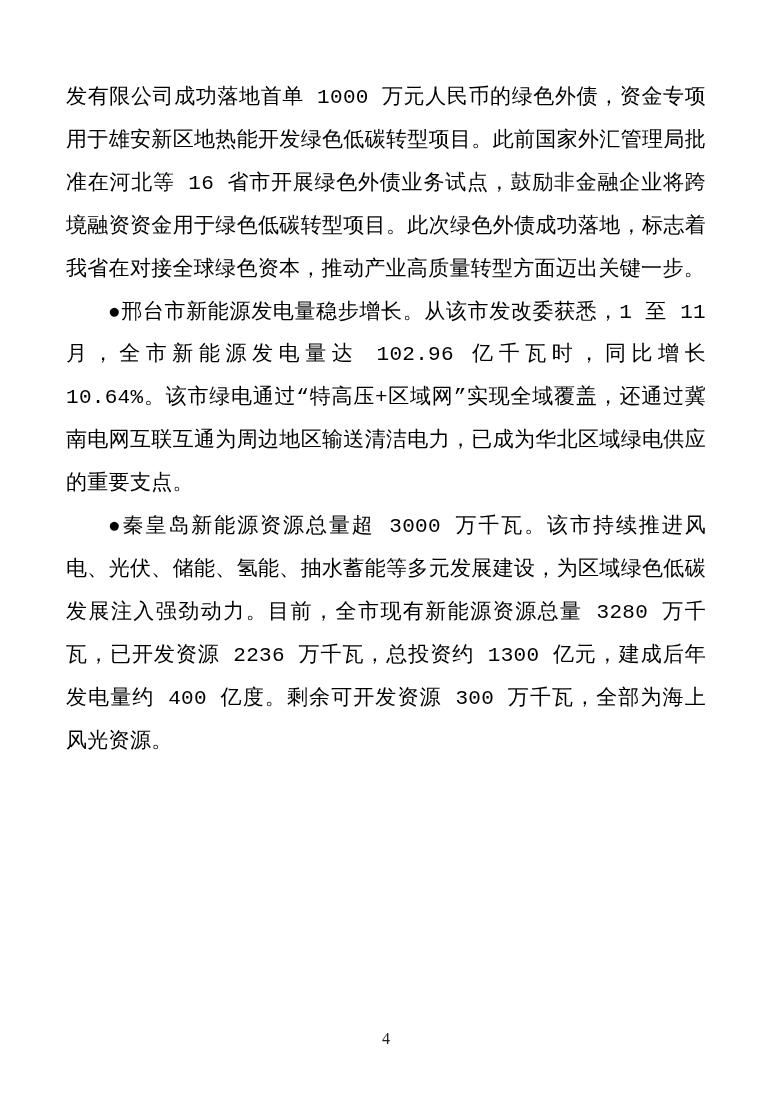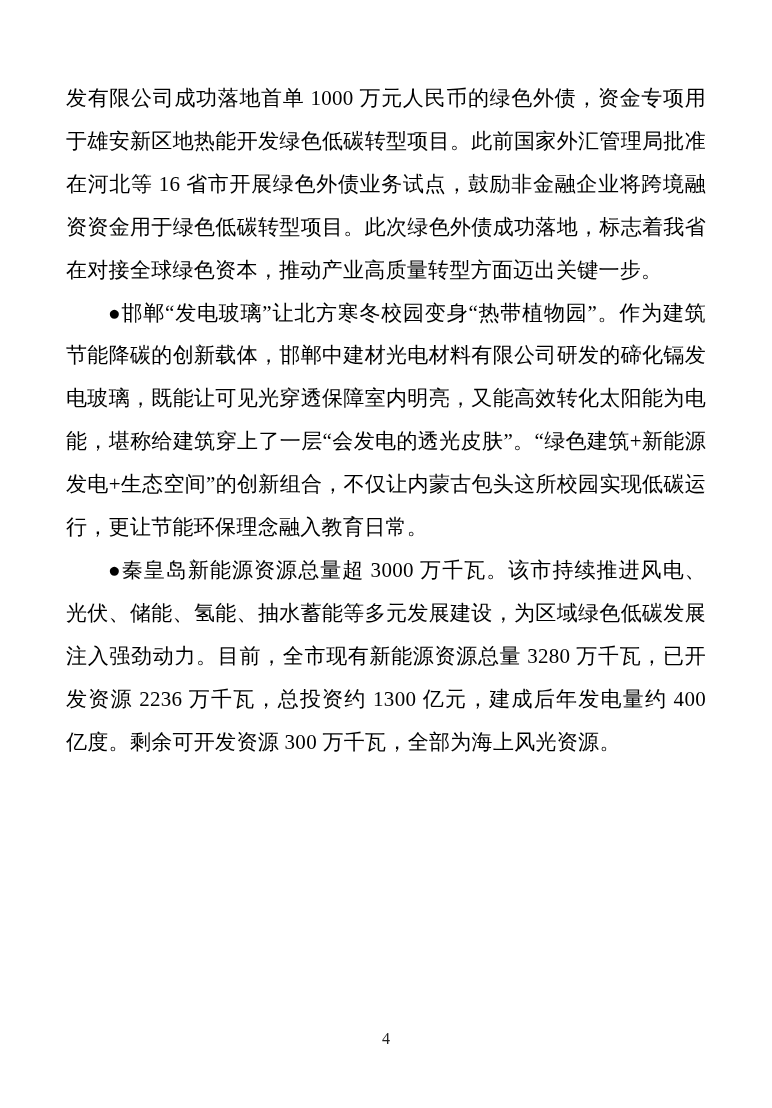--- a/index.html
+++ b/index.html
@@ -26,20 +26,21 @@
     width: 640px;
     color: #000000;
   }
   .para {
     margin: 0;
     font-size: 21px;
     line-height: 42.9px;
     text-align: justify;
     text-justify: inter-ideograph;
     letter-spacing: 0.3px;
+    font-family: Liberation Mono, monospace;
   }
   .para.indent {
     text-indent: 2em;
   }
   .footer {
     position: absolute;
     left: 0;
     top: 1030px;
     width: 100%;
     text-align: center;
@@ -48,19 +49,19 @@
     font-size: 16px;
     color: #222222;
   }
 </style>
 </head>
 <body>
 
 <div class="page">
   <main class="body-text">
       <p class="para">发有限公司成功落地首单 1000 万元人民币的绿色外债，资金专项用于雄安新区地热能开发绿色低碳转型项目。此前国家外汇管理局批准在河北等 16 省市开展绿色外债业务试点，鼓励非金融企业将跨境融资资金用于绿色低碳转型项目。此次绿色外债成功落地，标志着我省在对接全球绿色资本，推动产业高质量转型方面迈出关键一步。</p>
-      <p class="para indent">●邯郸“发电玻璃”让北方寒冬校园变身“热带植物园”。作为建筑节能降碳的创新载体，邯郸中建材光电材料有限公司研发的碲化镉发电玻璃，既能让可见光穿透保障室内明亮，又能高效转化太阳能为电能，堪称给建筑穿上了一层“会发电的透光皮肤”。“绿色建筑+新能源发电+生态空间”的创新组合，不仅让内蒙古包头这所校园实现低碳运行，更让节能环保理念融入教育日常。</p>
+      <p class="para indent">●邢台市新能源发电量稳步增长。从该市发改委获悉，1 至 11 月，全市新能源发电量达 102.96 亿千瓦时，同比增长 10.64%。该市绿电通过“特高压+区域网”实现全域覆盖，还通过冀南电网互联互通为周边地区输送清洁电力，已成为华北区域绿电供应的重要支点。</p>
       <p class="para indent">●秦皇岛新能源资源总量超 3000 万千瓦。该市持续推进风电、光伏、储能、氢能、抽水蓄能等多元发展建设，为区域绿色低碳发展注入强劲动力。目前，全市现有新能源资源总量 3280 万千瓦，已开发资源 2236 万千瓦，总投资约 1300 亿元，建成后年发电量约 400 亿度。剩余可开发资源 300 万千瓦，全部为海上风光资源。</p>
     </main>
   <div class="footer">
     <span class="page-num">4</span>
   </div>
 </div>
 
 </body></html>

